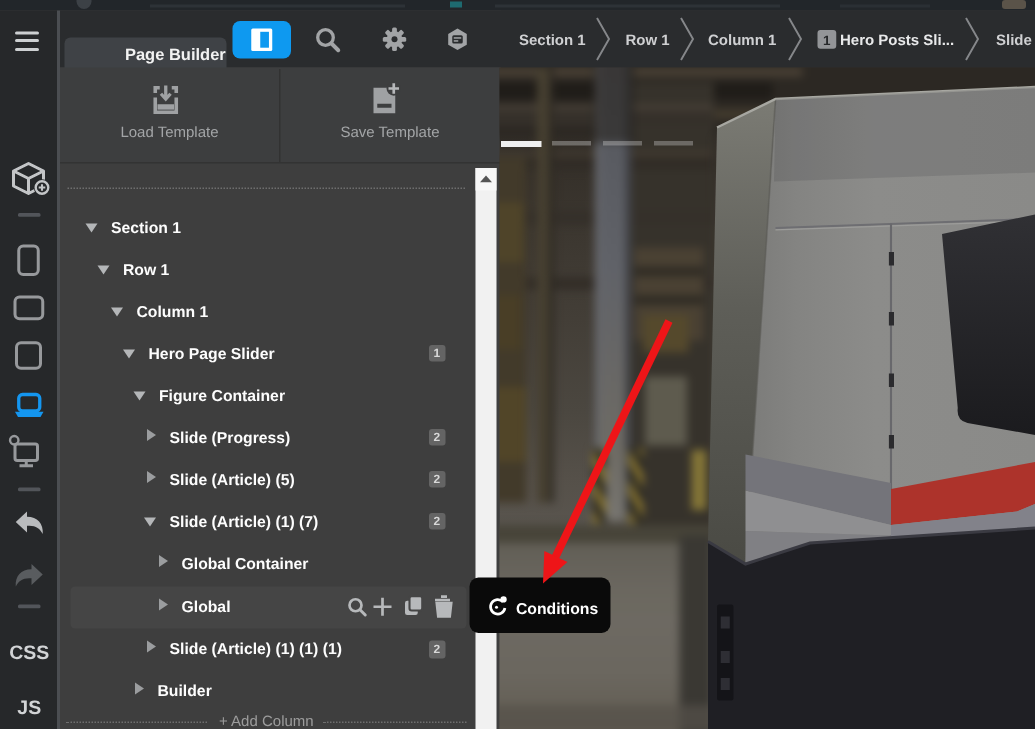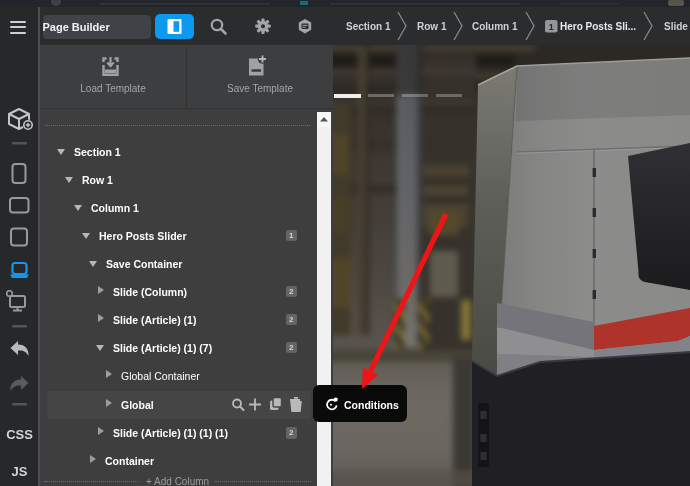--- a/index.html
+++ b/index.html
@@ -56,21 +56,21 @@
     <path d="M18 334 l-7.5 7 l7.5 7 v-4.5 c5.5 -0.5 8.5 1.5 10.5 5.5 c0.5 -7 -3.5 -11.5 -10.5 -11.5 Z" fill="#b9bbbd"></path>
 
     <path d="M21 369 l7.5 7 l-7.5 7 v-4.5 c-5.5 -0.5 -8.5 1.5 -10.5 5.5 c-0.5 -7 3.5 -11.5 10.5 -11.5 Z" fill="#595c5f"></path>
 
     <rect x="12" y="396" width="15" height="2.5" rx="1" fill="#52555a"></rect>
     <text x="19.5" y="432" text-anchor="middle" font-size="13" font-weight="bold" fill="#d2d4d6" font-family="Liberation Sans">CSS</text>
     <text x="19.5" y="469" text-anchor="middle" font-size="13" font-weight="bold" fill="#d2d4d6" font-family="Liberation Sans">JS</text>
   </svg>
 
   <div class="abs" style="left:40px;top:7px;width:650px;height:38px;background:#2a2c2e;"></div>
-  <div class="abs" style="left:42.5px;top:15px;width:108px;height:24px;background:#3f4246;border-radius:4px;color:#f2f2f2;font-size:11px;font-weight:bold;text-align:left;line-height:24px;">Page Builder</div>
+  <div class="abs" style="left:42.5px;top:25px;width:108px;height:24px;background:#3f4246;border-radius:4px;color:#f2f2f2;font-size:11px;font-weight:bold;text-align:right;line-height:24px;">Page Builder</div>
   <div class="abs" style="left:155px;top:14px;width:39px;height:25px;background:#0e99f0;border-radius:5px;"></div>
   <svg class="abs" style="left:155px;top:14px;" width="39" height="25" viewBox="0 0 39 25">
     <rect x="12.5" y="5" width="14" height="15" fill="#fff" rx="1"></rect>
     <rect x="18.5" y="7.2" width="5.8" height="10.6" fill="#0e99f0"></rect>
   </svg>
   <svg class="abs" style="left:205px;top:12px;" width="120" height="30" viewBox="0 0 120 30">
 
     <circle cx="12" cy="13" r="5.2" fill="none" stroke="#a2a4a6" stroke-width="2.2"></circle>
     <path d="M16 17 l4.5 4.5" stroke="#a2a4a6" stroke-width="2.6" stroke-linecap="round"></path>
 
@@ -116,42 +116,42 @@
   <div class="abs" style="left:47px;top:391px;width:264px;height:28px;background:#454545;border-radius:3px;"></div>
 
   <div id="tree">
       <div class="abs" style="left:57px;top:148.5px;width:0;height:0;border-left:4.5px solid transparent;border-right:4.5px solid transparent;border-top:6px solid #b4b6b8;"></div>
       <div class="abs" style="left:74px;top:145.5px;font-size:10.5px;font-weight:bold;color:#fdfdfd;white-space:nowrap;">Section 1</div>
       <div class="abs" style="left:65px;top:176.5px;width:0;height:0;border-left:4.5px solid transparent;border-right:4.5px solid transparent;border-top:6px solid #b4b6b8;"></div>
       <div class="abs" style="left:82px;top:173.5px;font-size:10.5px;font-weight:bold;color:#fdfdfd;white-space:nowrap;">Row 1</div>
       <div class="abs" style="left:74px;top:204.5px;width:0;height:0;border-left:4.5px solid transparent;border-right:4.5px solid transparent;border-top:6px solid #b4b6b8;"></div>
       <div class="abs" style="left:91px;top:201.5px;font-size:10.5px;font-weight:bold;color:#fdfdfd;white-space:nowrap;">Column 1</div>
       <div class="abs" style="left:82px;top:232.5px;width:0;height:0;border-left:4.5px solid transparent;border-right:4.5px solid transparent;border-top:6px solid #b4b6b8;"></div>
-      <div class="abs" style="left:99px;top:229.5px;font-size:10.5px;font-weight:bold;color:#fdfdfd;white-space:nowrap;">Hero Posts Slider</div>
+      <div class="abs" style="left:99px;top:229.5px;font-size:10.5px;font-weight:bold;color:#fdfdfd;white-space:nowrap;">Hero Page Slider</div>
       <div class="abs" style="left:285.5px;top:229.5px;width:11.5px;height:11.5px;background:#646464;border-radius:2px;color:#d8d8d8;font-size:8px;font-weight:bold;text-align:center;line-height:11.5px;">1</div>
       <div class="abs" style="left:89px;top:260.5px;width:0;height:0;border-left:4.5px solid transparent;border-right:4.5px solid transparent;border-top:6px solid #b4b6b8;"></div>
-      <div class="abs" style="left:106px;top:257.5px;font-size:10.5px;font-weight:bold;color:#fdfdfd;white-space:nowrap;">Save Container</div>
+      <div class="abs" style="left:106px;top:257.5px;font-size:10.5px;font-weight:bold;color:#fdfdfd;white-space:nowrap;">Figure Container</div>
       <div class="abs" style="left:98px;top:285.5px;width:0;height:0;border-top:4.5px solid transparent;border-bottom:4.5px solid transparent;border-left:6px solid #9b9d9f;"></div>
-      <div class="abs" style="left:113px;top:285.5px;font-size:10.5px;font-weight:bold;color:#fdfdfd;white-space:nowrap;">Slide (Column)</div>
+      <div class="abs" style="left:113px;top:285.5px;font-size:10.5px;font-weight:bold;color:#fdfdfd;white-space:nowrap;">Slide (Progress)</div>
       <div class="abs" style="left:285.5px;top:285.5px;width:11.5px;height:11.5px;background:#646464;border-radius:2px;color:#d8d8d8;font-size:8px;font-weight:bold;text-align:center;line-height:11.5px;">2</div>
       <div class="abs" style="left:98px;top:313.5px;width:0;height:0;border-top:4.5px solid transparent;border-bottom:4.5px solid transparent;border-left:6px solid #9b9d9f;"></div>
-      <div class="abs" style="left:113px;top:313.5px;font-size:10.5px;font-weight:bold;color:#fdfdfd;white-space:nowrap;">Slide (Article) (1)</div>
+      <div class="abs" style="left:113px;top:313.5px;font-size:10.5px;font-weight:bold;color:#fdfdfd;white-space:nowrap;">Slide (Article) (5)</div>
       <div class="abs" style="left:285.5px;top:313.5px;width:11.5px;height:11.5px;background:#646464;border-radius:2px;color:#d8d8d8;font-size:8px;font-weight:bold;text-align:center;line-height:11.5px;">2</div>
       <div class="abs" style="left:96px;top:344.5px;width:0;height:0;border-left:4.5px solid transparent;border-right:4.5px solid transparent;border-top:6px solid #b4b6b8;"></div>
       <div class="abs" style="left:113px;top:341.5px;font-size:10.5px;font-weight:bold;color:#fdfdfd;white-space:nowrap;">Slide (Article) (1) (7)</div>
       <div class="abs" style="left:285.5px;top:341.5px;width:11.5px;height:11.5px;background:#646464;border-radius:2px;color:#d8d8d8;font-size:8px;font-weight:bold;text-align:center;line-height:11.5px;">2</div>
       <div class="abs" style="left:106px;top:370px;width:0;height:0;border-top:4.5px solid transparent;border-bottom:4.5px solid transparent;border-left:6px solid #9b9d9f;"></div>
-      <div class="abs" style="left:121px;top:370px;font-size:10.5px;font-weight:normal;color:#fdfdfd;white-space:nowrap;">Global Container</div>
+      <div class="abs" style="left:121px;top:370px;font-size:10.5px;font-weight:bold;color:#fdfdfd;white-space:nowrap;">Global Container</div>
       <div class="abs" style="left:106px;top:398.5px;width:0;height:0;border-top:4.5px solid transparent;border-bottom:4.5px solid transparent;border-left:6px solid #9b9d9f;"></div>
       <div class="abs" style="left:121px;top:398.5px;font-size:10.5px;font-weight:bold;color:#fdfdfd;white-space:nowrap;">Global</div>
       <div class="abs" style="left:98px;top:427px;width:0;height:0;border-top:4.5px solid transparent;border-bottom:4.5px solid transparent;border-left:6px solid #9b9d9f;"></div>
       <div class="abs" style="left:113px;top:427px;font-size:10.5px;font-weight:bold;color:#fdfdfd;white-space:nowrap;">Slide (Article) (1) (1) (1)</div>
       <div class="abs" style="left:285.5px;top:427px;width:11.5px;height:11.5px;background:#646464;border-radius:2px;color:#d8d8d8;font-size:8px;font-weight:bold;text-align:center;line-height:11.5px;">2</div>
       <div class="abs" style="left:90px;top:455px;width:0;height:0;border-top:4.5px solid transparent;border-bottom:4.5px solid transparent;border-left:6px solid #9b9d9f;"></div>
-      <div class="abs" style="left:105px;top:455px;font-size:10.5px;font-weight:bold;color:#fdfdfd;white-space:nowrap;">Container</div>
+      <div class="abs" style="left:105px;top:455px;font-size:10.5px;font-weight:bold;color:#fdfdfd;white-space:nowrap;">Builder</div>
       <div class="abs" style="left:146px;top:476px;font-size:10px;color:#9c9c9c;">+ Add Column</div>
       <div class="abs" style="left:44px;top:481px;width:94px;border-top:1px dotted #6e6e6e;"></div>
       <div class="abs" style="left:215px;top:481px;width:96px;border-top:1px dotted #6e6e6e;"></div>
       <svg class="abs" style="left:228px;top:394px;" width="80" height="22" viewBox="0 0 80 22">
   <circle cx="9" cy="9.5" r="4" fill="none" stroke="#b7b9bb" stroke-width="1.8"></circle>
   <path d="M12 12.5 l3.5 3.5" stroke="#b7b9bb" stroke-width="2" stroke-linecap="round"></path>
   <path d="M27 4.5 v12 M21 10.5 h12" stroke="#b7b9bb" stroke-width="1.8"></path>
   <rect x="42" y="6.5" width="8.5" height="9.5" rx="1.5" fill="#b7b9bb"></rect>
   <rect x="45" y="3.5" width="8.5" height="9.5" rx="1.5" fill="#b7b9bb" stroke="#454545" stroke-width="1.4"></rect>
   <path d="M62 6 h10 M63.2 8 l1 9 h7.6 l1 -9 Z M66 3.8 h4" stroke="#b7b9bb" stroke-width="1.8" fill="#b7b9bb"></path>

